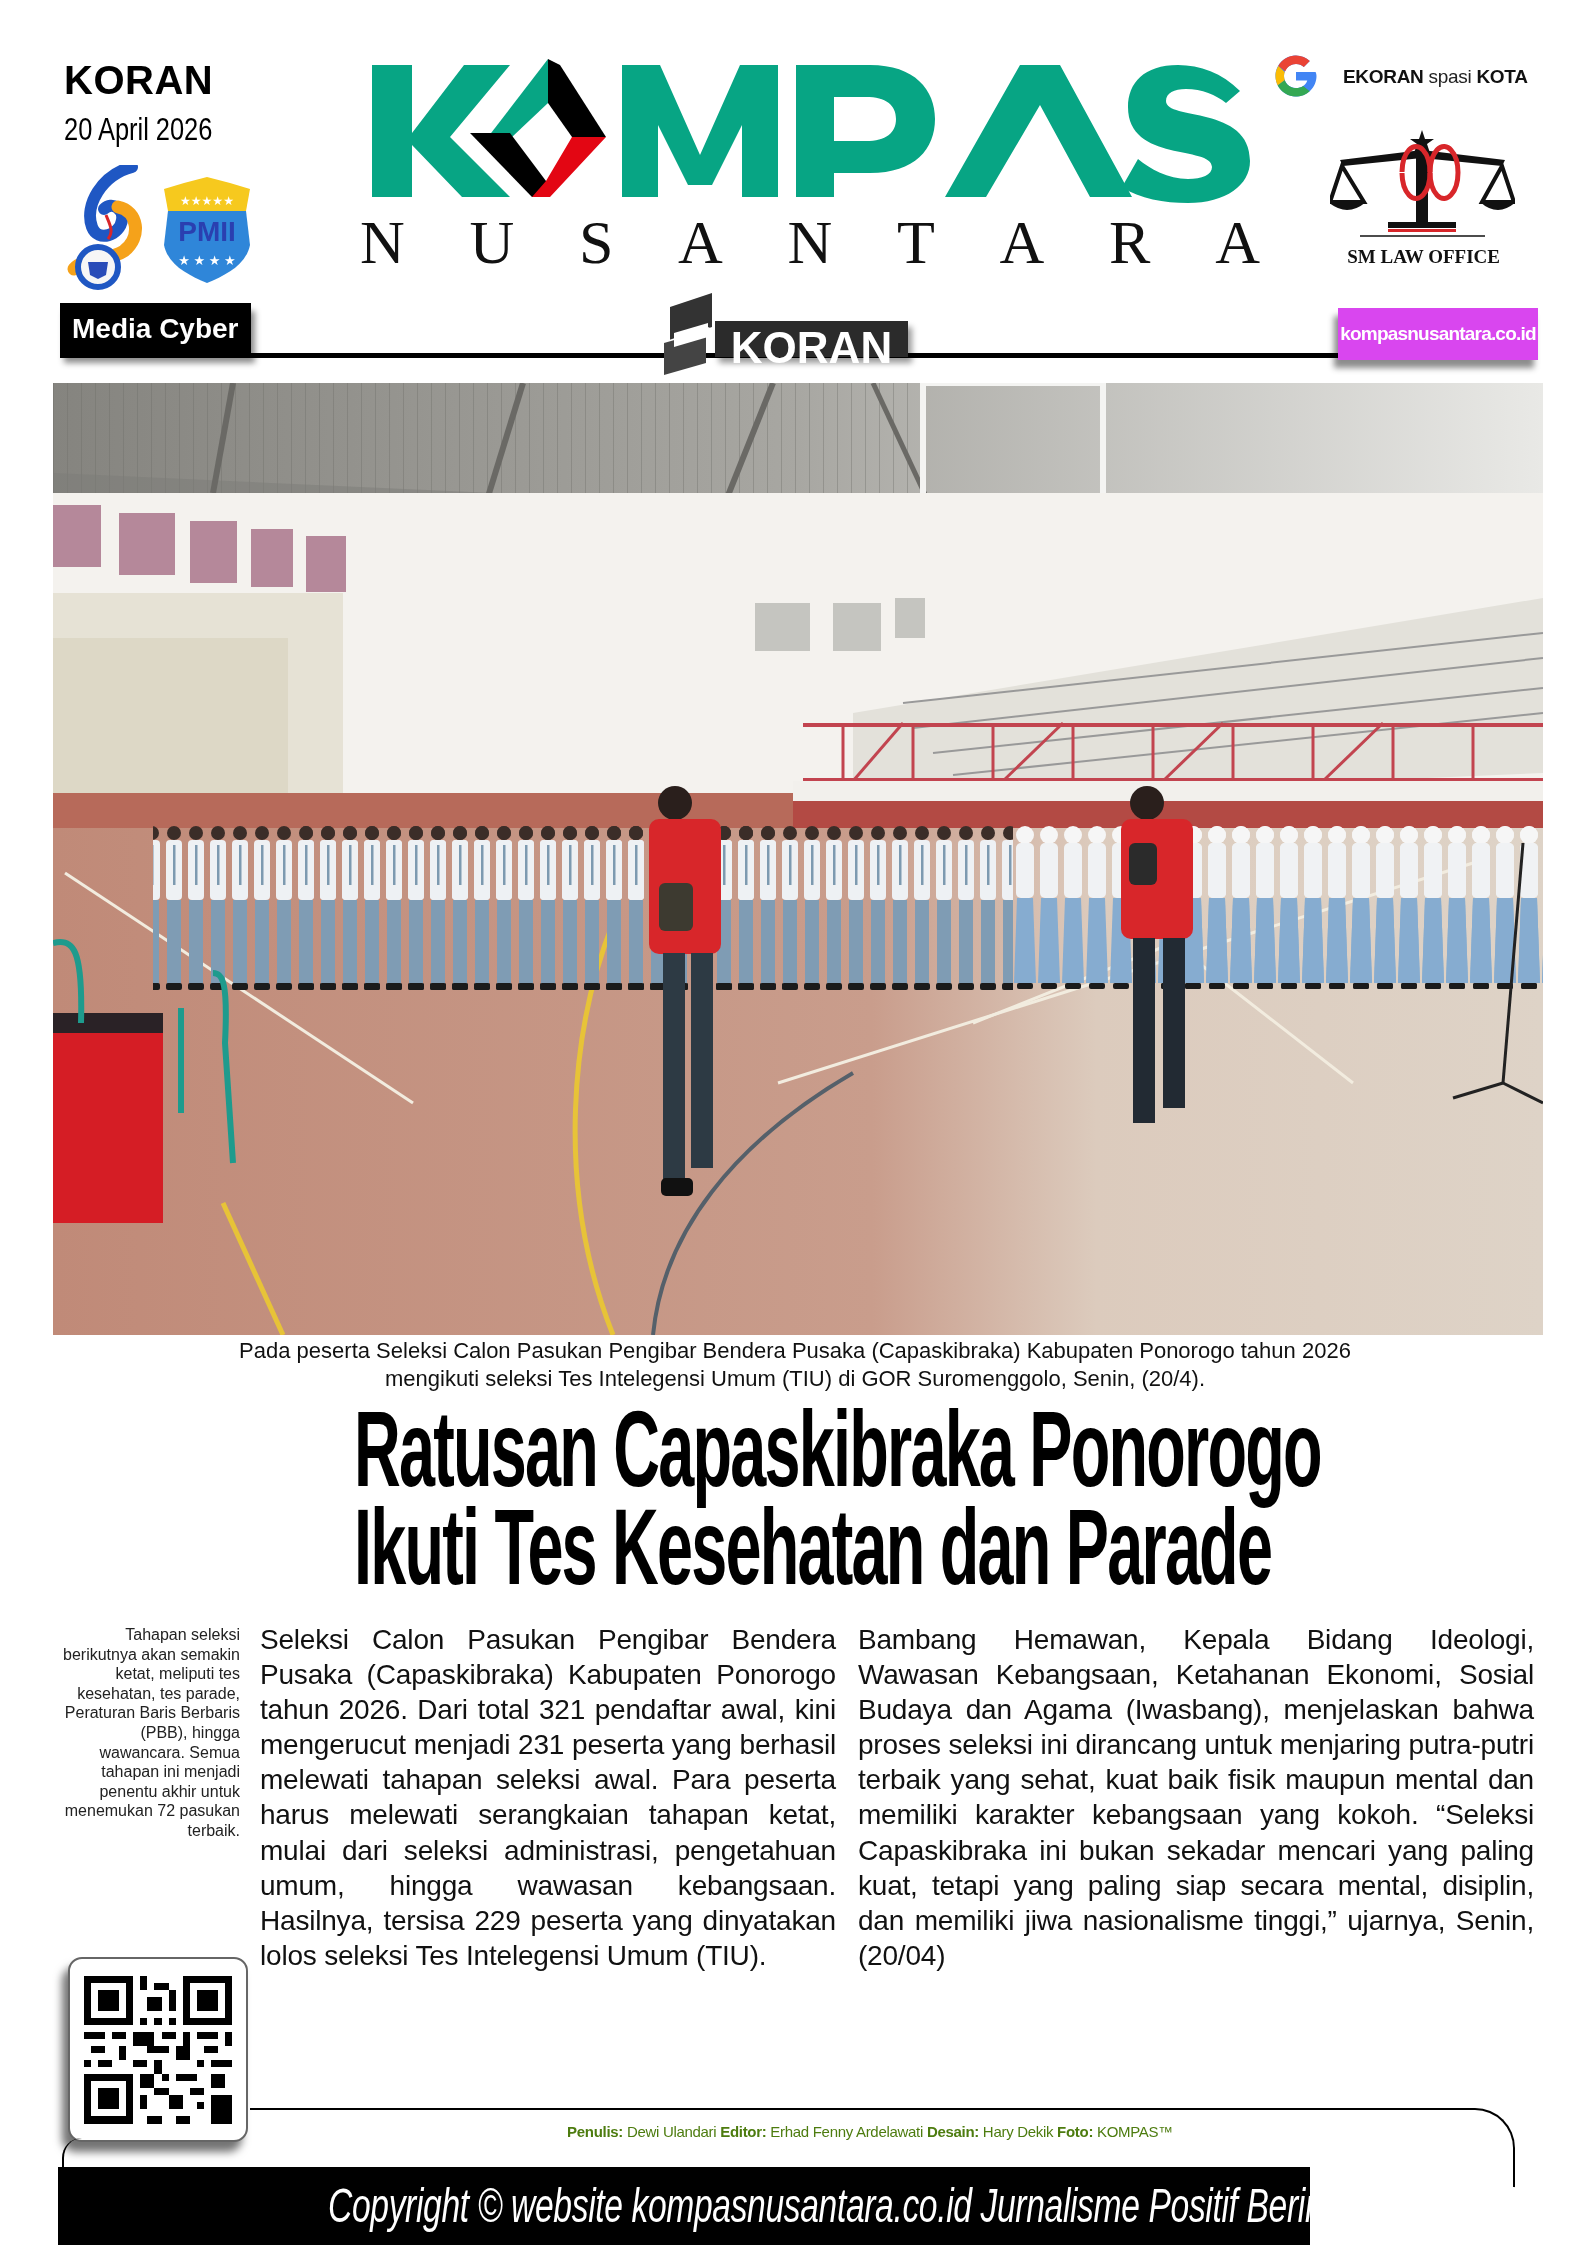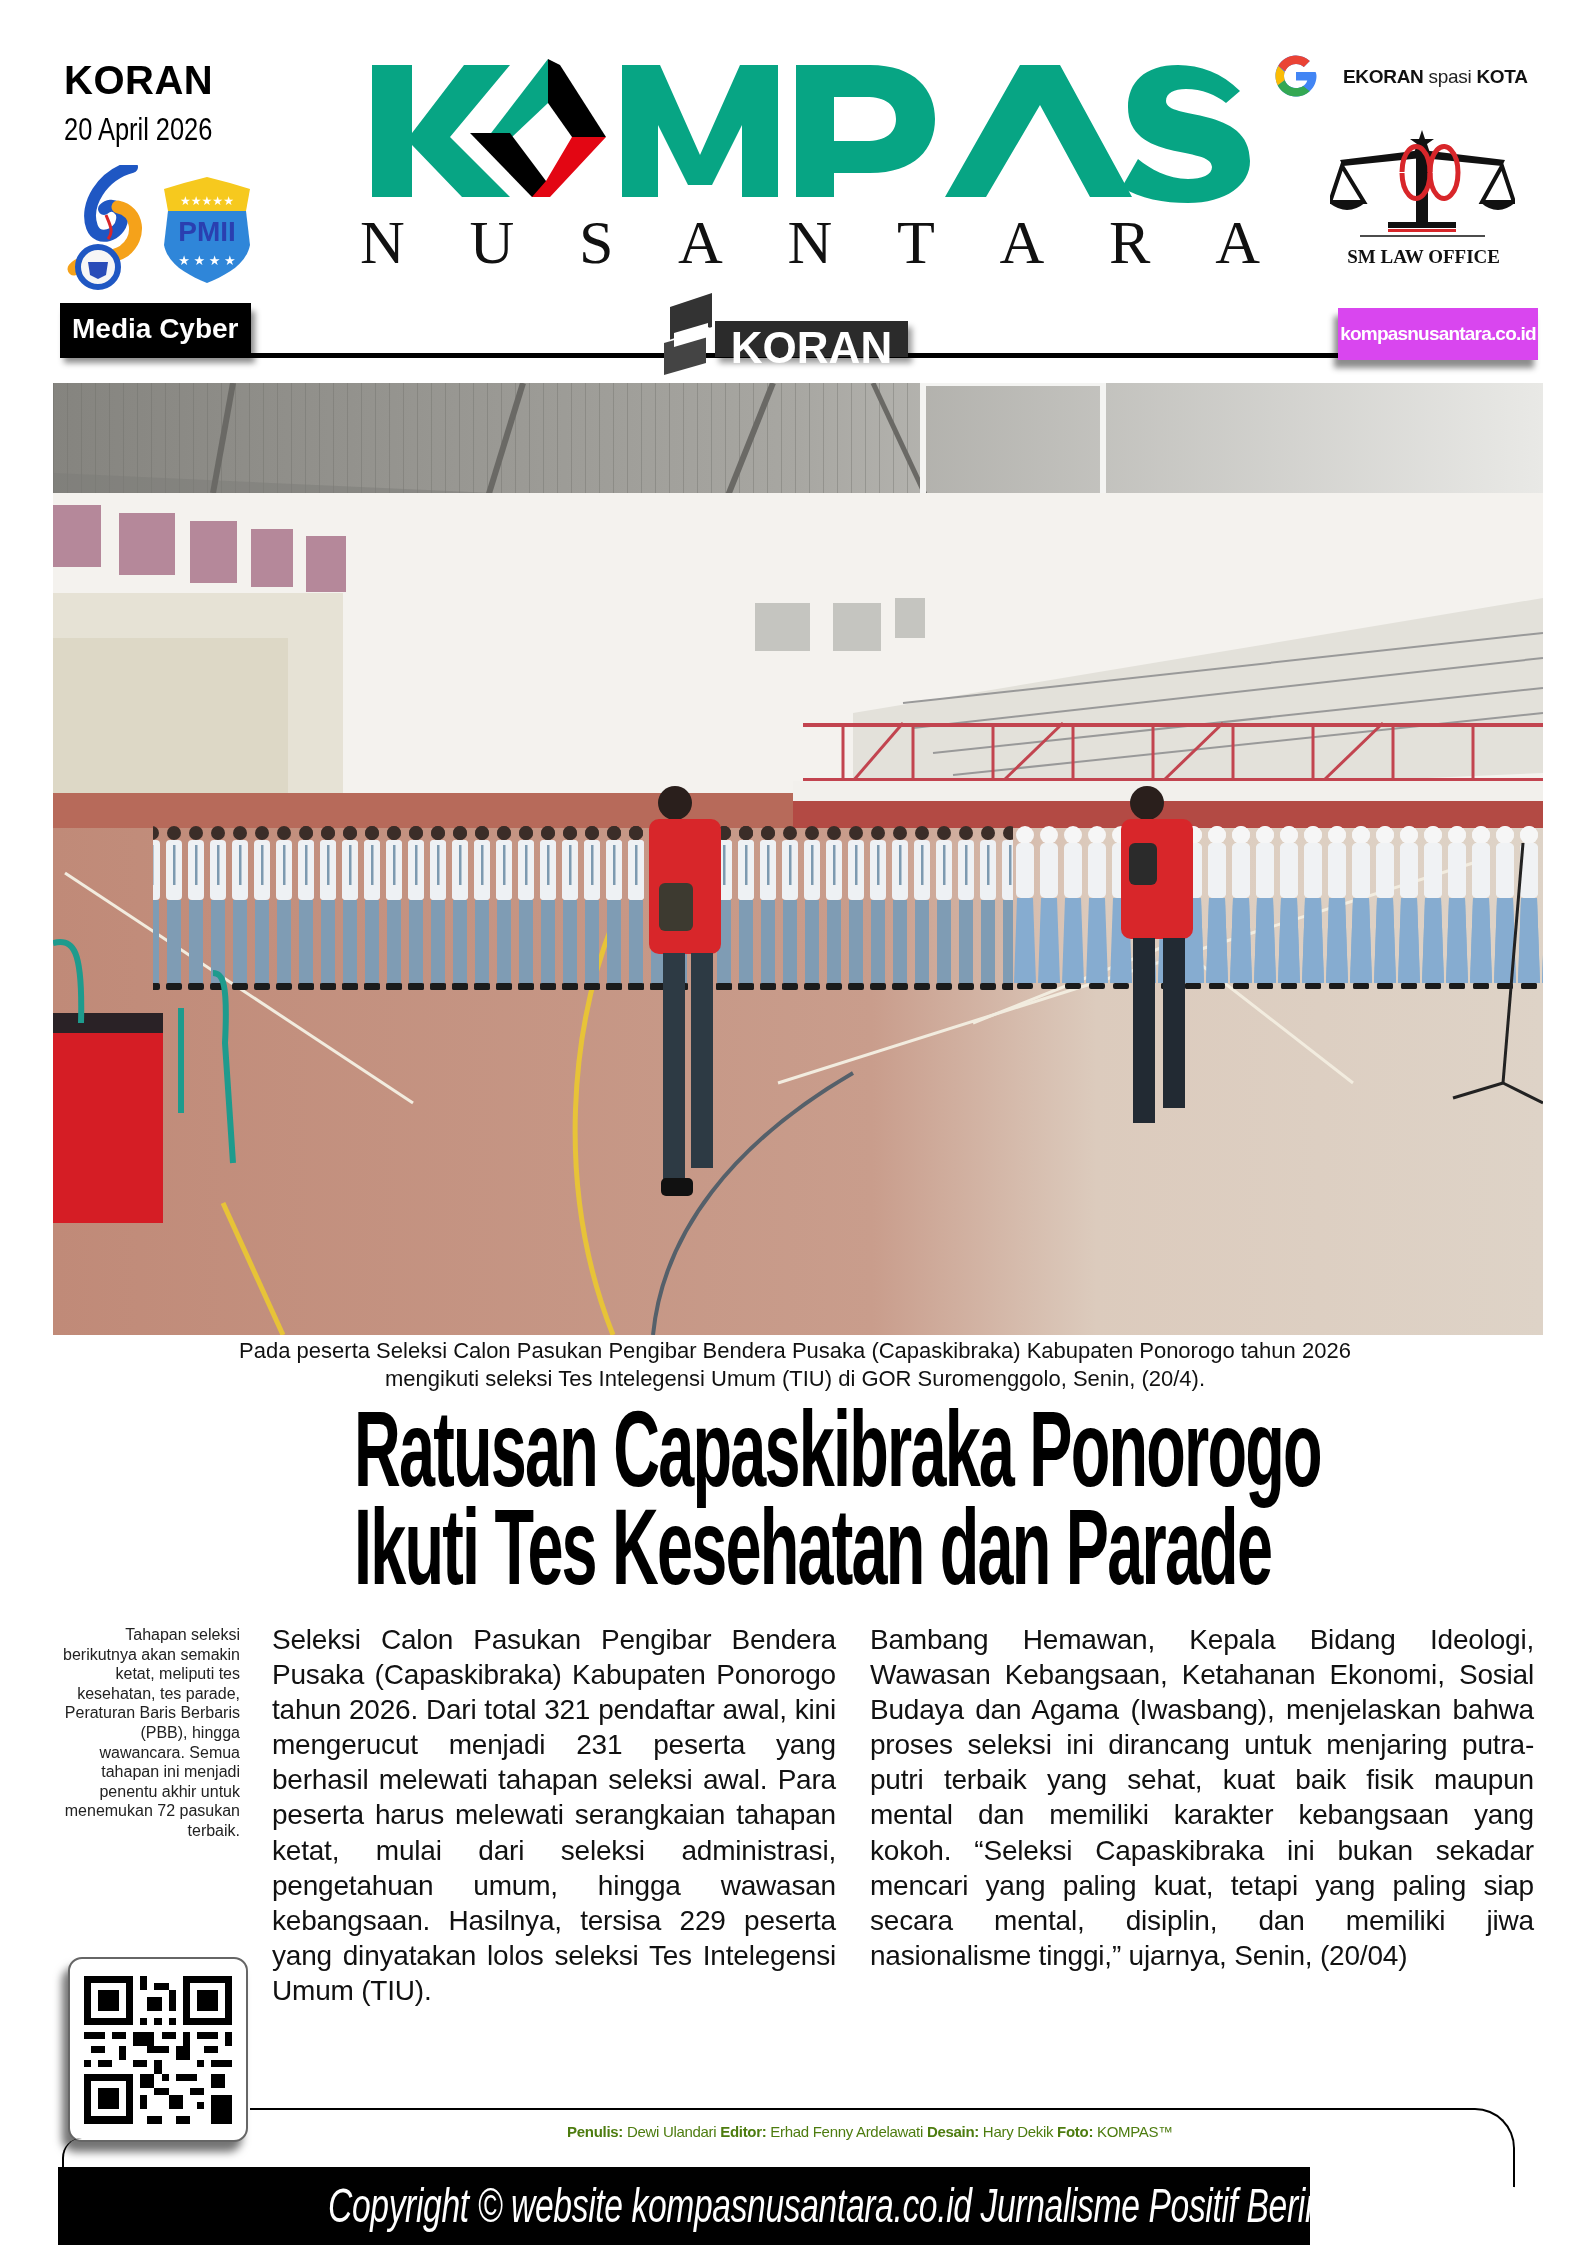--- a/index.html
+++ b/index.html
@@ -43,21 +43,21 @@
   .headline .ln { display: block; transform: scaleX(0.6); transform-origin: center; white-space: nowrap; }
 
   
   .sidebar-note { position: absolute; left: 62px; top: 1625px; width: 178px; text-align: right; font-size: 16px; line-height: 19.6px; color: #222; }
   .qr-card { position: absolute; left: 68px; top: 1957px; width: 180px; height: 185px; border: 2px solid #666; border-radius: 14px; background: #fff; box-shadow: -6px 10px 8px rgba(0,0,0,0.55); padding: 14px; }
   .qr-card svg { width: 100%; height: 100%; }
 
   .col { position: absolute; top: 1622px; font-size: 28px; line-height: 35.1px; text-align: justify; text-align-last: left; color: #111; letter-spacing: -0.2px; }
   .col1 { left: 260px; width: 576px; }
   .col2 { left: 858px; width: 676px; }
-  .col .para { display: block; margin-left: 12px; }
+  .col .para { display: block; }
 
   
   .credits-frame { position: absolute; left: 250px; top: 2108px; width: 1265px; height: 80px; border-top: 2.5px solid #000; border-right: 2px solid #000; border-top-right-radius: 40px; }
   .credits { position: absolute; left: 250px; top: 2123px; width: 1240px; text-align: center; font-size: 15px; color: #4d7c0f; letter-spacing: -0.3px; }
   .credits b { font-weight: 700; }
   .left-curve { position: absolute; left: 62px; top: 2138px; width: 20px; height: 50px; border-left: 2px solid #000; border-top-left-radius: 30px; }
 
   
   .footer { position: absolute; left: 58px; top: 2167px; width: 1252px; height: 78px; background: #000; color: #fff; text-align: center; font-style: italic; }
   .footer .txt { display: inline-block; font-size: 48px; line-height: 78px; transform: scaleX(0.7); transform-origin: center; white-space: nowrap; letter-spacing: -0.5px; }

